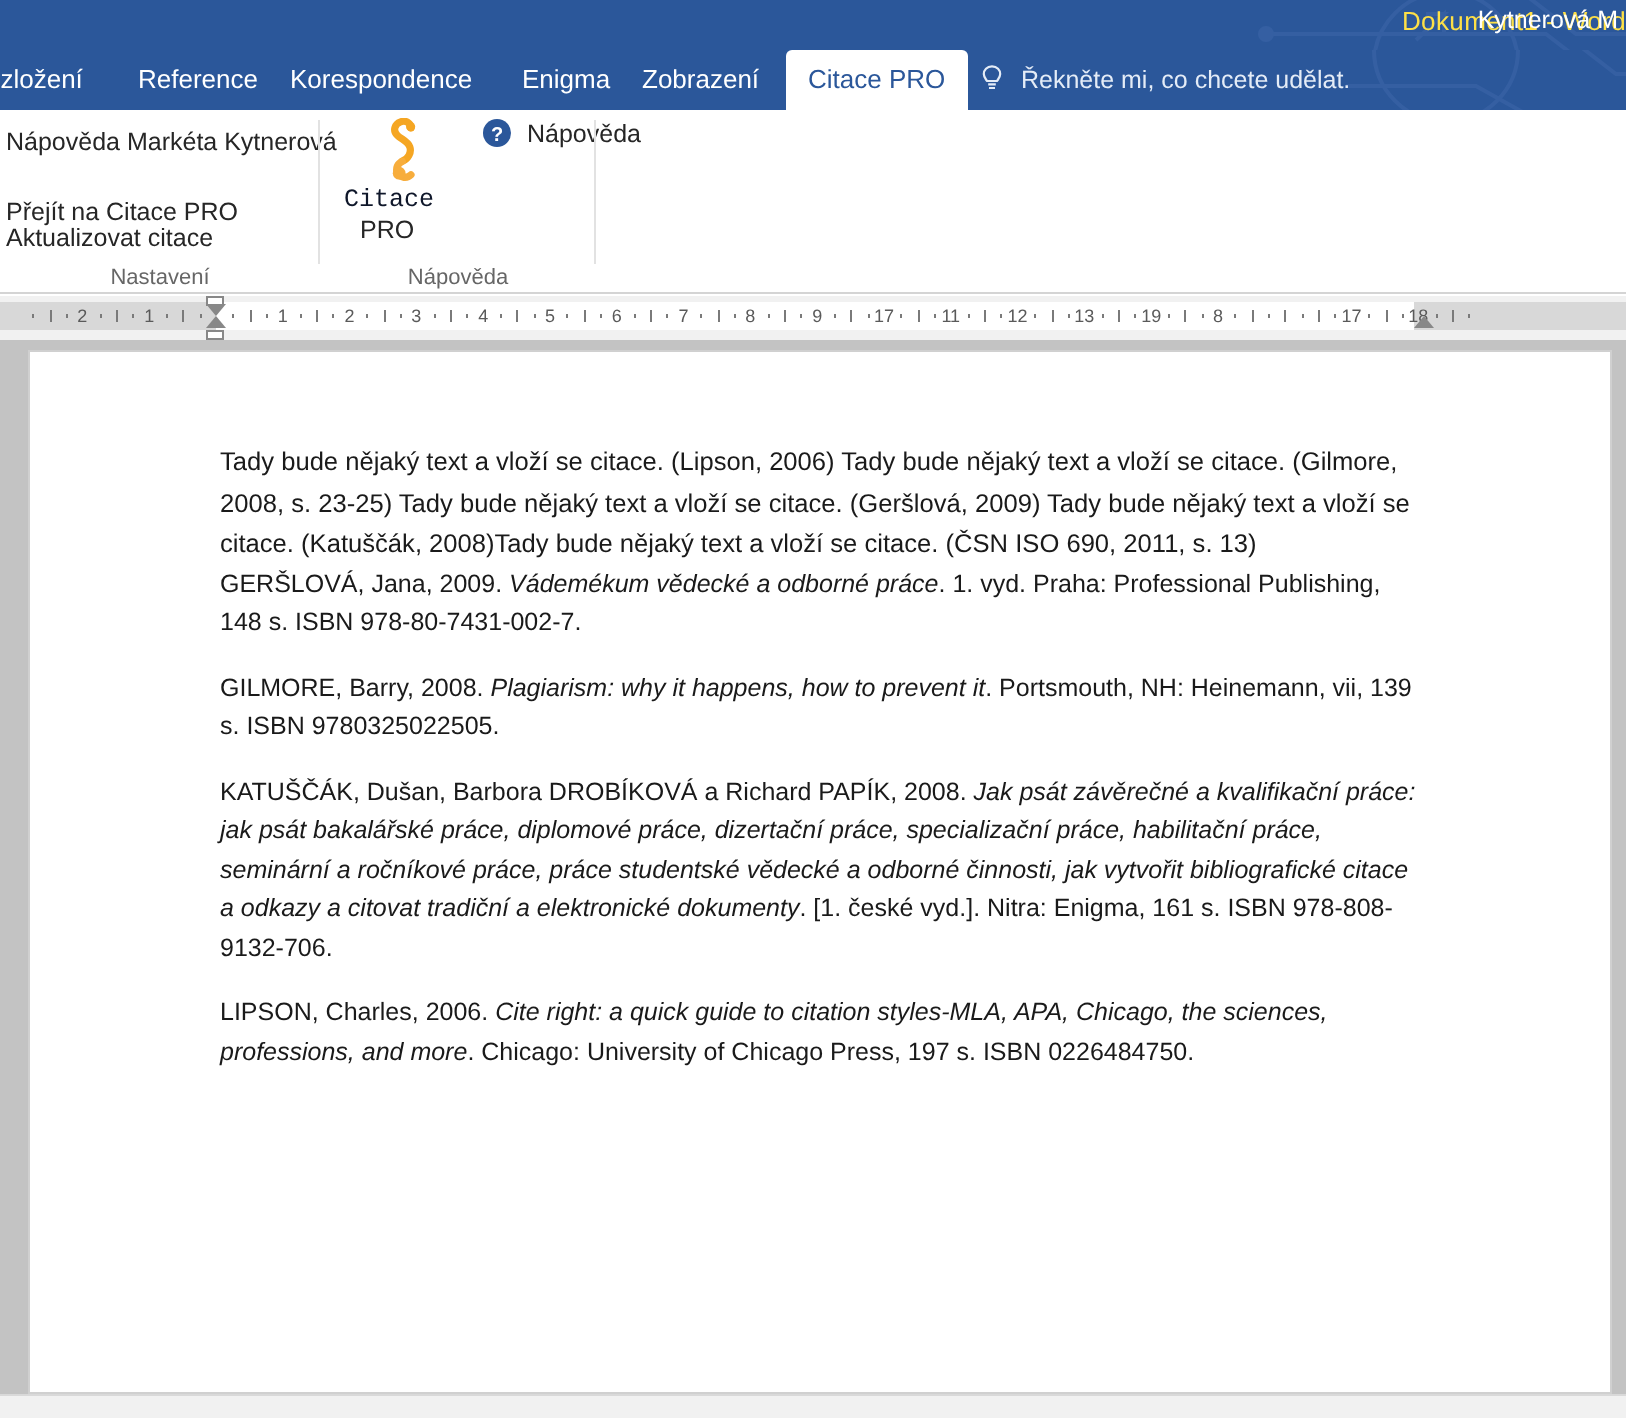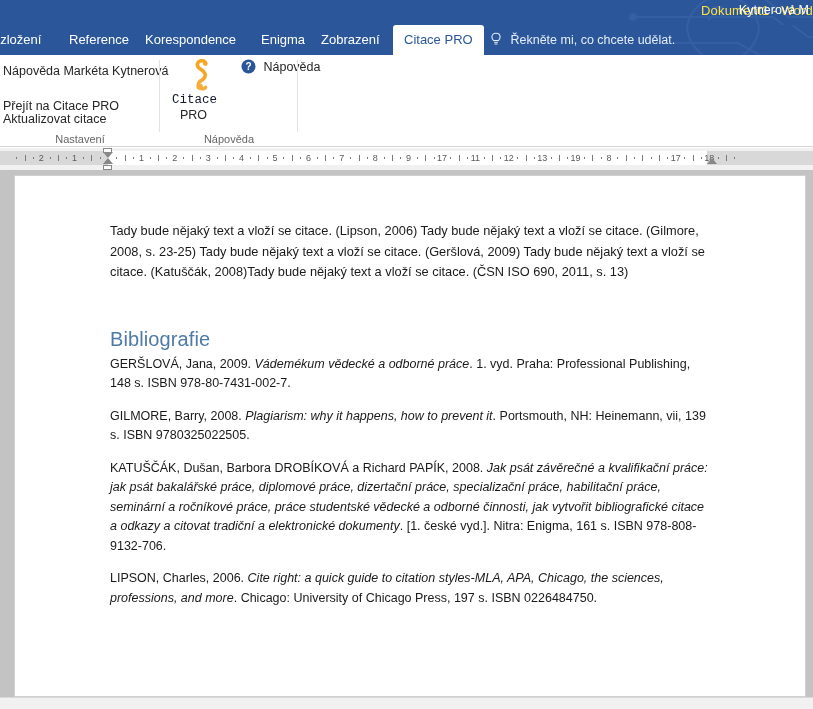--- a/index.html
+++ b/index.html
@@ -352,21 +352,20 @@
       <div class="tri-up" style="left:707px; top:7px;"></div>
     </div>
   </div>
 
   <div class="docarea">
     <div class="page">
       <div class="content">
 
         <p class="body-par">Tady bude nějaký text a vloží se citace. (Lipson, 2006) Tady bude nějaký text a vloží se citace. (Gilmore, 2008, s. 23-25) Tady bude nějaký text a vloží se citace. (Geršlová, 2009) Tady bude nějaký text a vloží se citace. (Katuščák, 2008)Tady bude nějaký text a vloží se citace. (ČSN ISO 690, 2011, s. 13)</p>
 
-        <h2 class="biblio-head">Bibliografie</h2>
 
 
         <p class="ref">
           <span>GERŠLOVÁ, Jana, 2009. </span><i>Vádemékum vědecké a odborné práce</i><span>. 1. vyd. Praha: Professional Publishing, 148 s. ISBN 978-80-7431-002-7.</span>
         </p>
 
         <p class="ref">
           <span>GILMORE, Barry, 2008. </span><i>Plagiarism: why it happens, how to prevent it</i><span>. Portsmouth, NH: Heinemann, vii, 139 s. ISBN 9780325022505.</span>
         </p>
 

